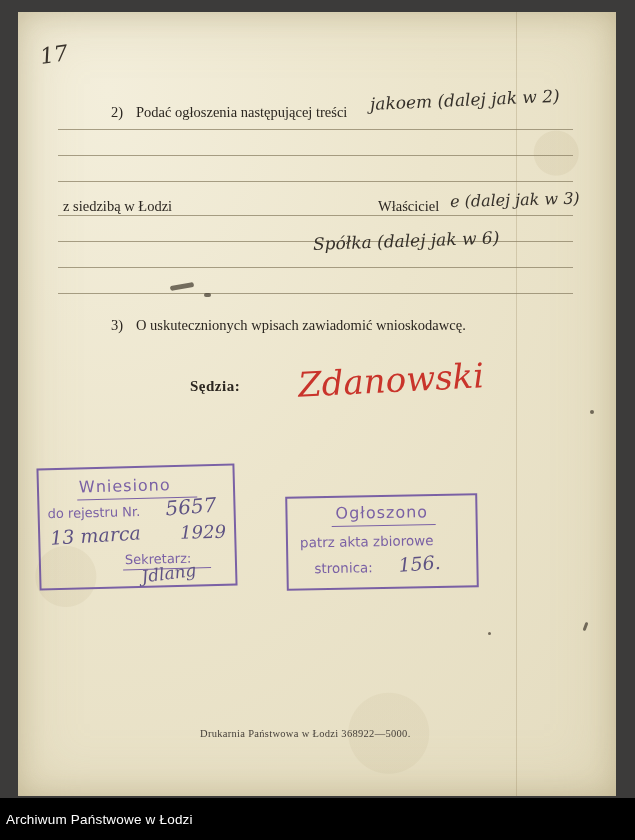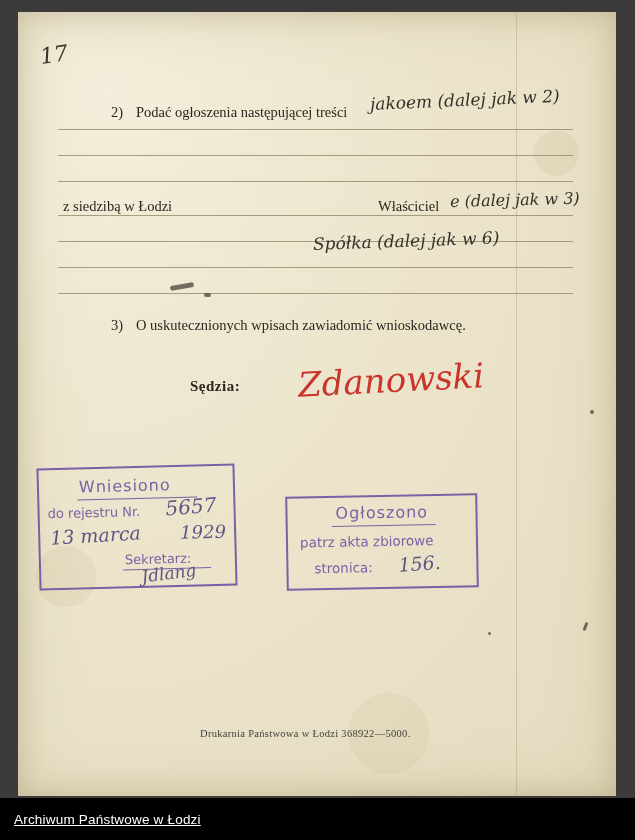--- a/index.html
+++ b/index.html
@@ -68,26 +68,25 @@
   #footer-bar {
     position: absolute;
     left: 0;
     bottom: 0;
     width: 635px;
     height: 42px;
     background: #000;
     color: #fff;
     display: flex;
     align-items: center;
-    padding-left: 14px;
+    padding-left: 6px;
     box-sizing: border-box;
     font-family: "Liberation Sans", sans-serif;
     font-size: 13.5px;
     letter-spacing: .2px;
-    text-decoration: underline;
   }
 
   
   .printed {
     position: absolute;
     color: #2b2620;
     font-family: "Liberation Serif", serif;
     white-space: pre;
   }
   .rule {

